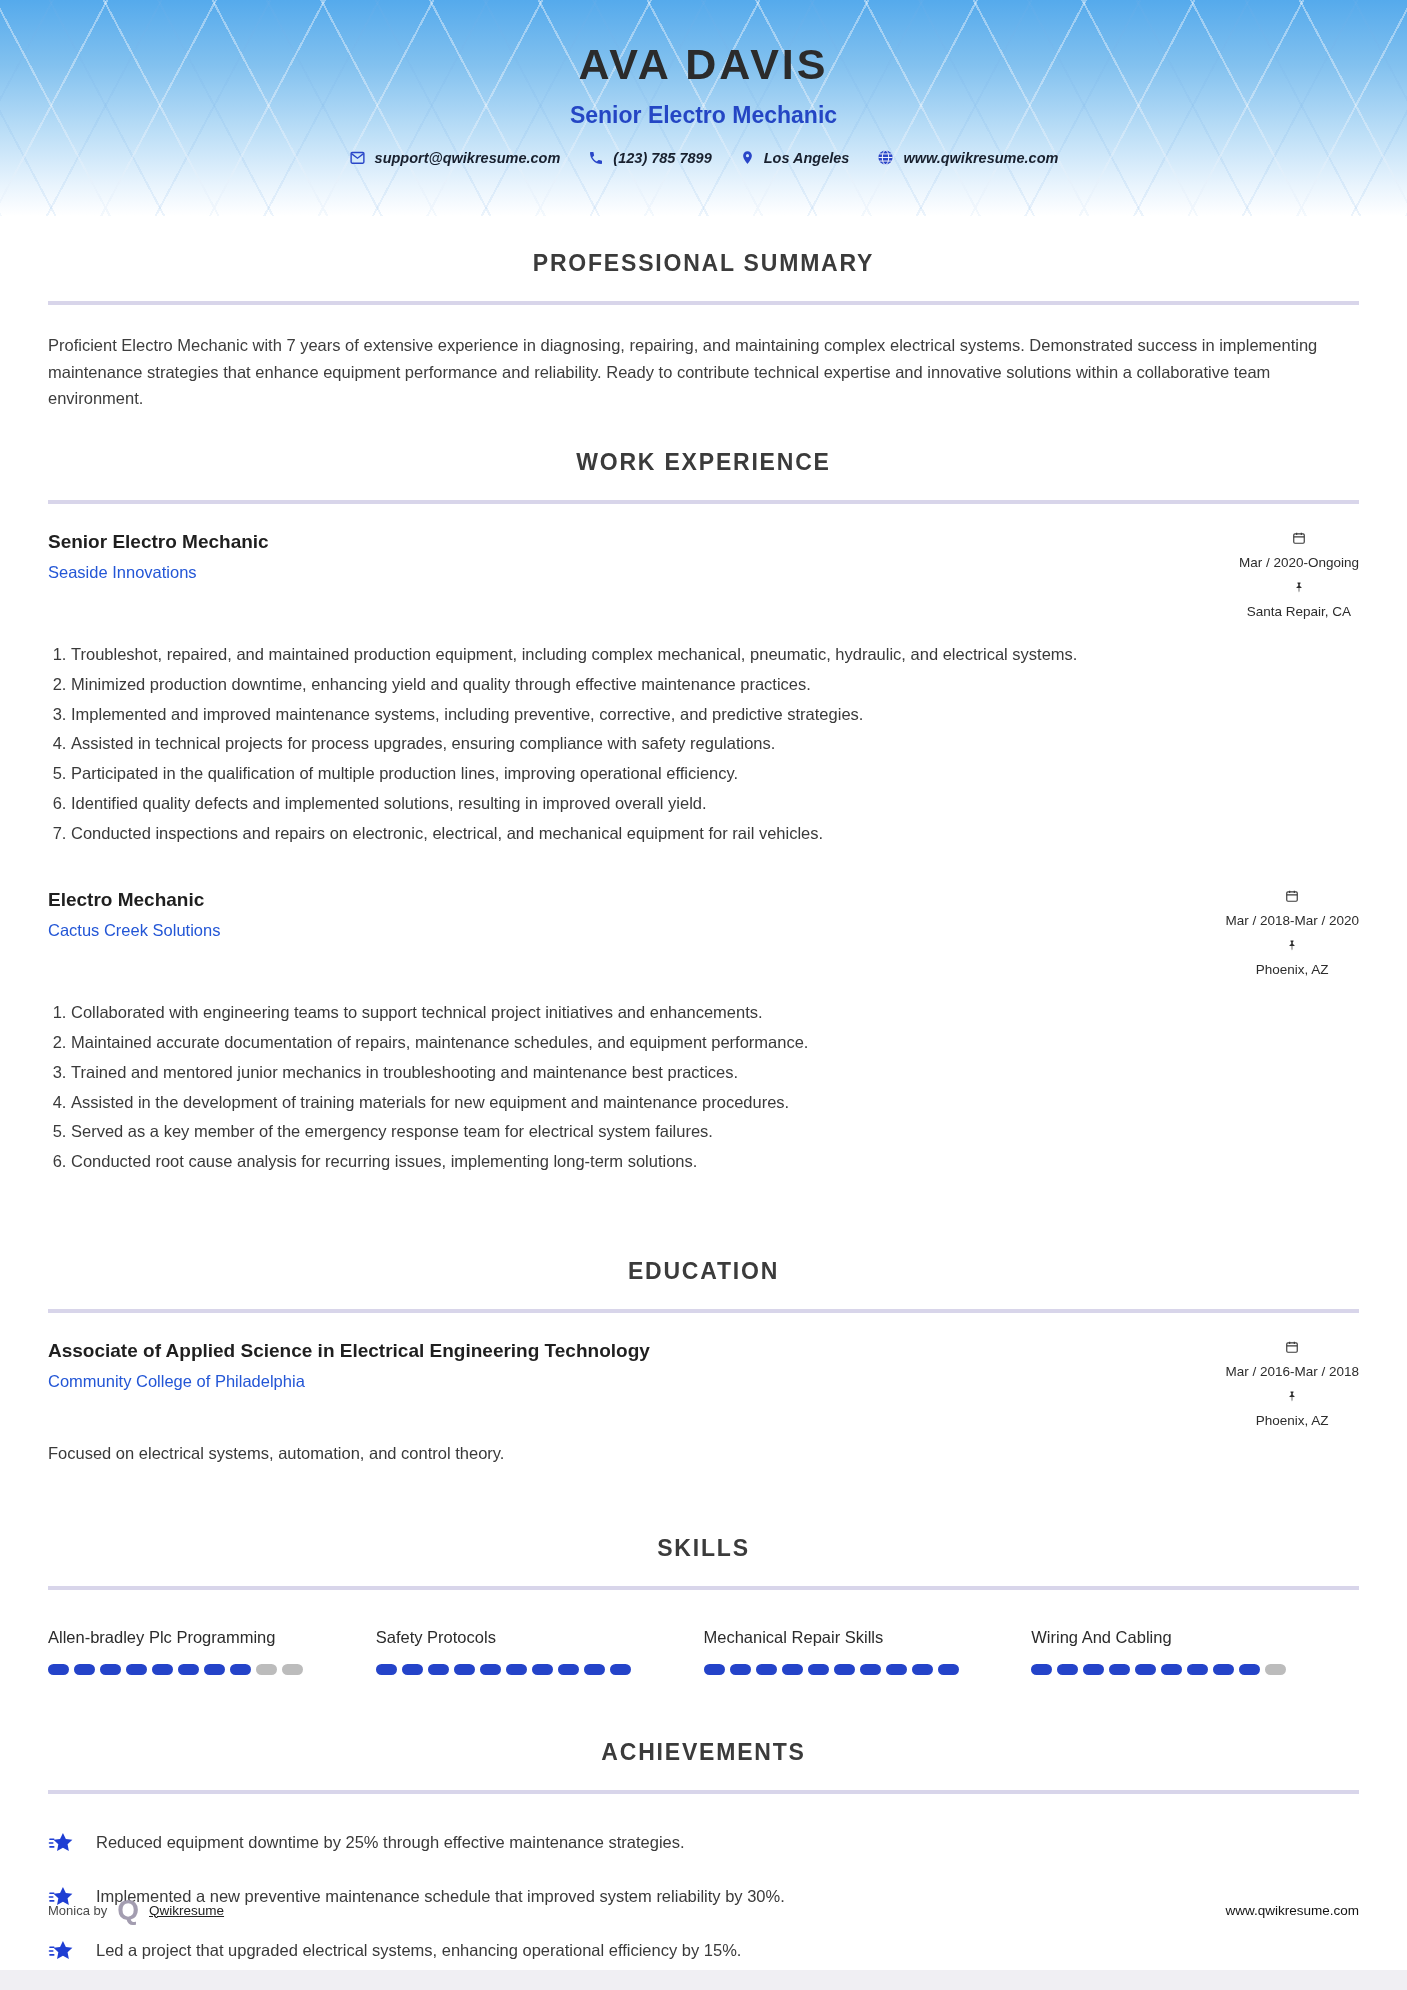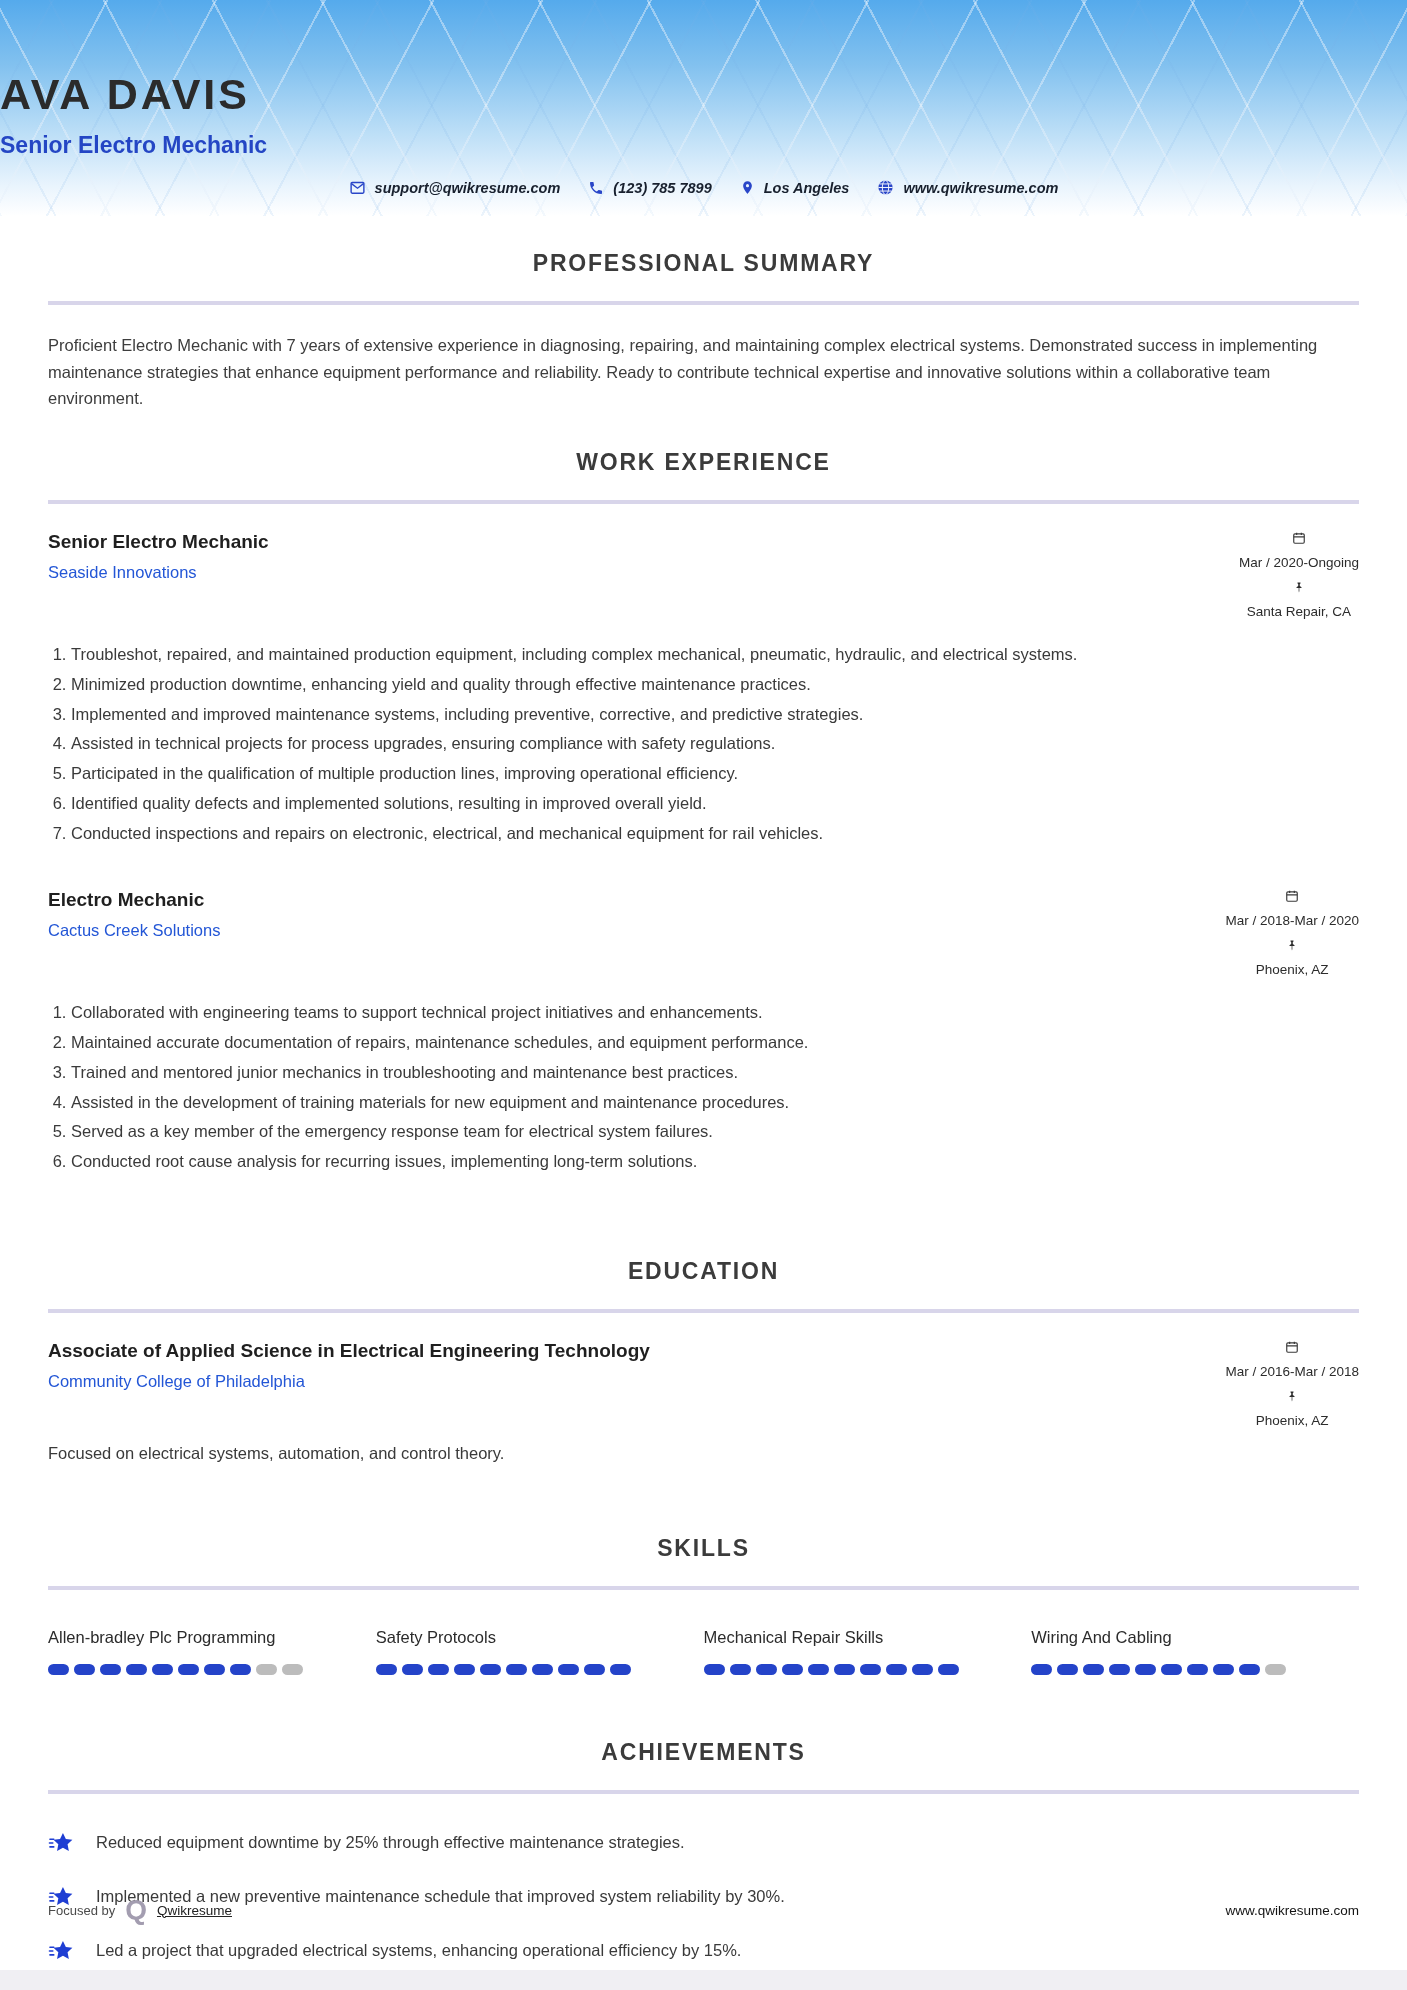--- a/index.html
+++ b/index.html
@@ -9,21 +9,22 @@
     width:1407px; height:1990px;
     margin:0 auto;
     background:#ffffff;
     font-family:"Liberation Sans", sans-serif;
     overflow:hidden;
   }
 
   
   .hero {
     height:216px;
-    padding-top:70px;
+    text-align:center;
+    padding-top:40px;
     background:
       repeating-linear-gradient(62deg,  rgba(255,255,255,.38) 0 2px, rgba(255,255,255,0) 2px 96px),
       repeating-linear-gradient(-62deg, rgba(255,255,255,.38) 0 2px, rgba(255,255,255,0) 2px 96px),
       repeating-linear-gradient(62deg,  rgba(120,175,230,.14) 0 2px, rgba(255,255,255,0) 2px 48px),
       repeating-linear-gradient(-62deg, rgba(120,175,230,.14) 0 2px, rgba(255,255,255,0) 2px 48px),
       linear-gradient(180deg, #55aaec 0%, #82c1ef 30%, #bddff7 62%, #e9f4fd 86%, #ffffff 100%);
   }
   .hero-name {
     font-size:43px; font-weight:800; letter-spacing:3px;
     color:#2b2b2b;
@@ -381,21 +382,21 @@
           </span>
           <span class="ach-text">Led a project that upgraded electrical systems, enhancing operational efficiency by 15%.</span>
         </div>
       </div>
     </div>
 
   </div>
 
   <div class="footer">
     <div class="footer-left">
-      <span class="powered-by">Focused by</span>
+      <span class="powered-by">Monica by</span>
       <span class="q-logo">Q</span>
       <a class="brand-link" href="#">Qwikresume</a>
     </div>
     <span class="footer-site">www.qwikresume.com</span>
   </div>
   <div class="bottom-strip"></div>
 
 </div>
 
 </body></html>

